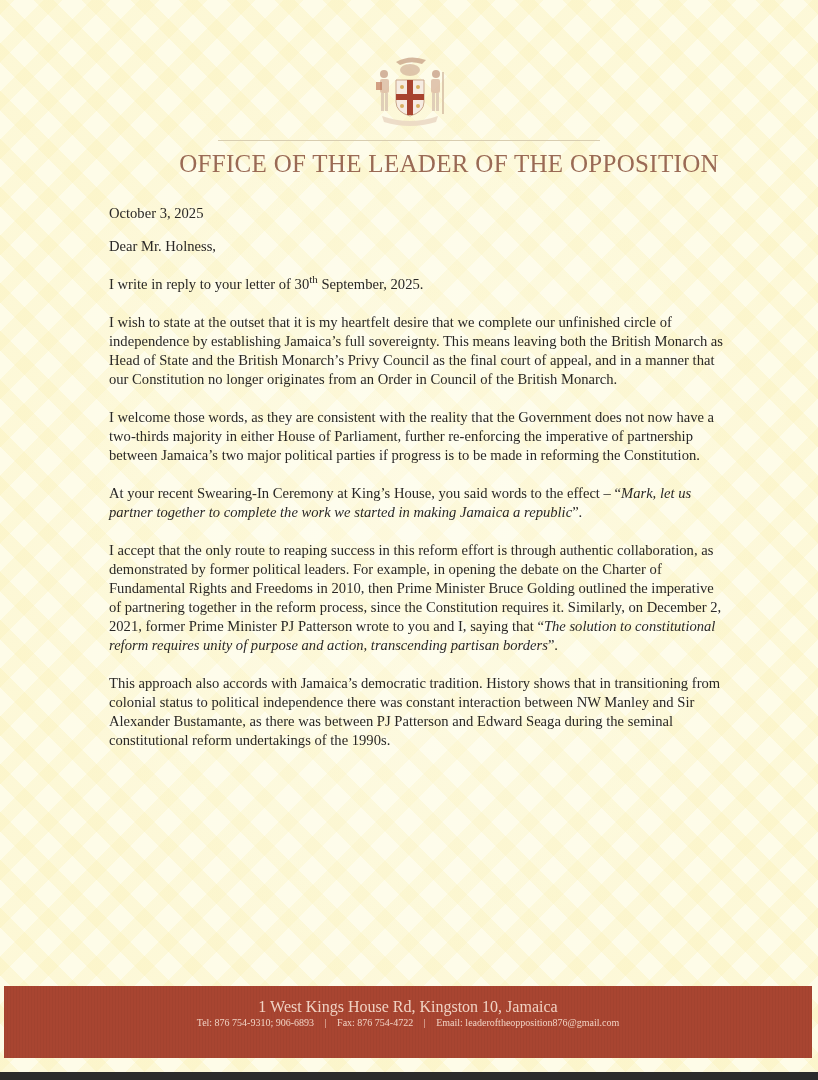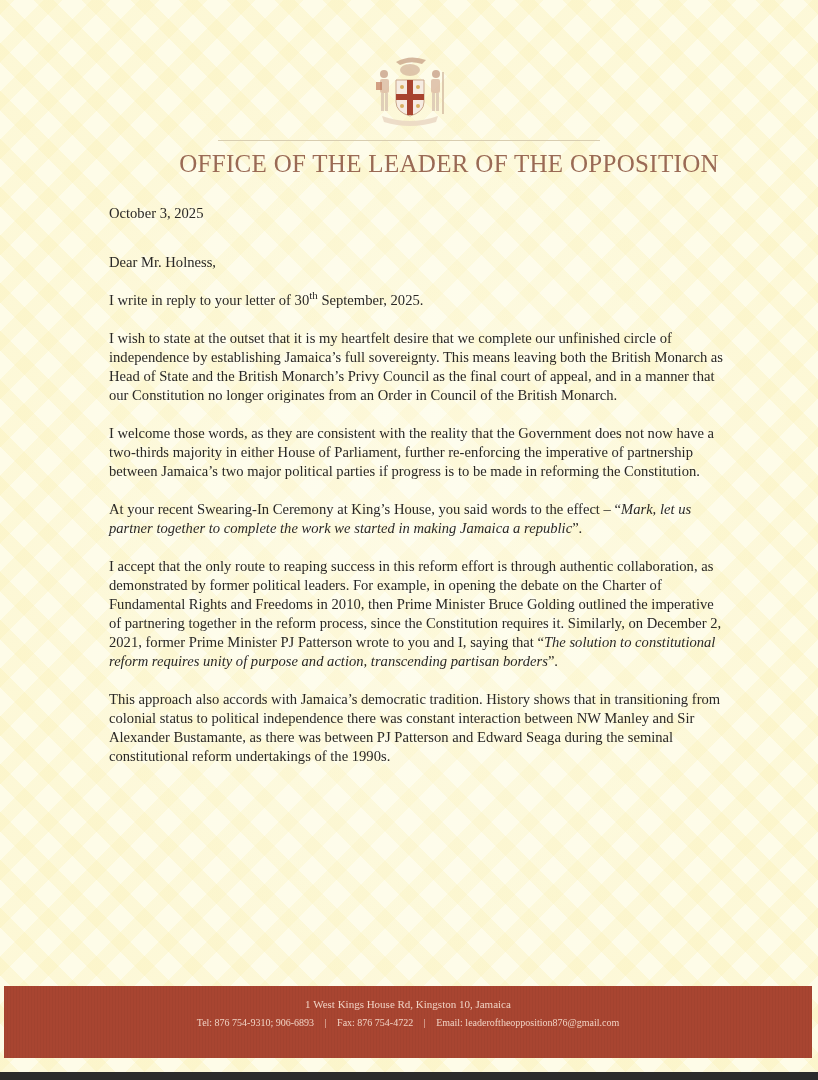--- a/index.html
+++ b/index.html
@@ -66,21 +66,21 @@
       top: 204px;
       width: 615px;
       font-family: "Liberation Serif", serif;
       font-size: 14.6px;
       line-height: 19px;
       color: #2a2826;
     }
     .letter p {
       margin: 0 0 19px 0;
     }
-    .date-line { margin-bottom: 30px; }
+    .date-line { margin-bottom: 14px; }
     .recipient div { line-height: 19.2px; }
     .recipient { margin-bottom: 18px; }
     .salutation { margin-bottom: 19px; margin-top: 8px; }
     em.quote { font-style: italic; }
     sup.ordinal {
       font-size: 11px;
       vertical-align: 6px;
       line-height: 0;
     }
     .footer-band {
@@ -94,21 +94,21 @@
         repeating-linear-gradient(90deg, rgba(0,0,0,0.03) 0 1px, rgba(255,255,255,0) 1px 3px);
       color: #f3d6c8;
       font-family: "DejaVu Serif", serif;
       text-align: center;
     }
     .footer-address {
       position: absolute;
       left: 0;
       top: 12px;
       width: 100%;
-      font-size: 11px;
+      font-size: 16px;
       color: #f0d2c3;
       font-family: "Liberation Serif", serif;
     }
     .footer-contacts {
       position: absolute;
       left: 0;
       top: 31px;
       width: 100%;
       font-size: 10px;
       color: #f0d2c3;

